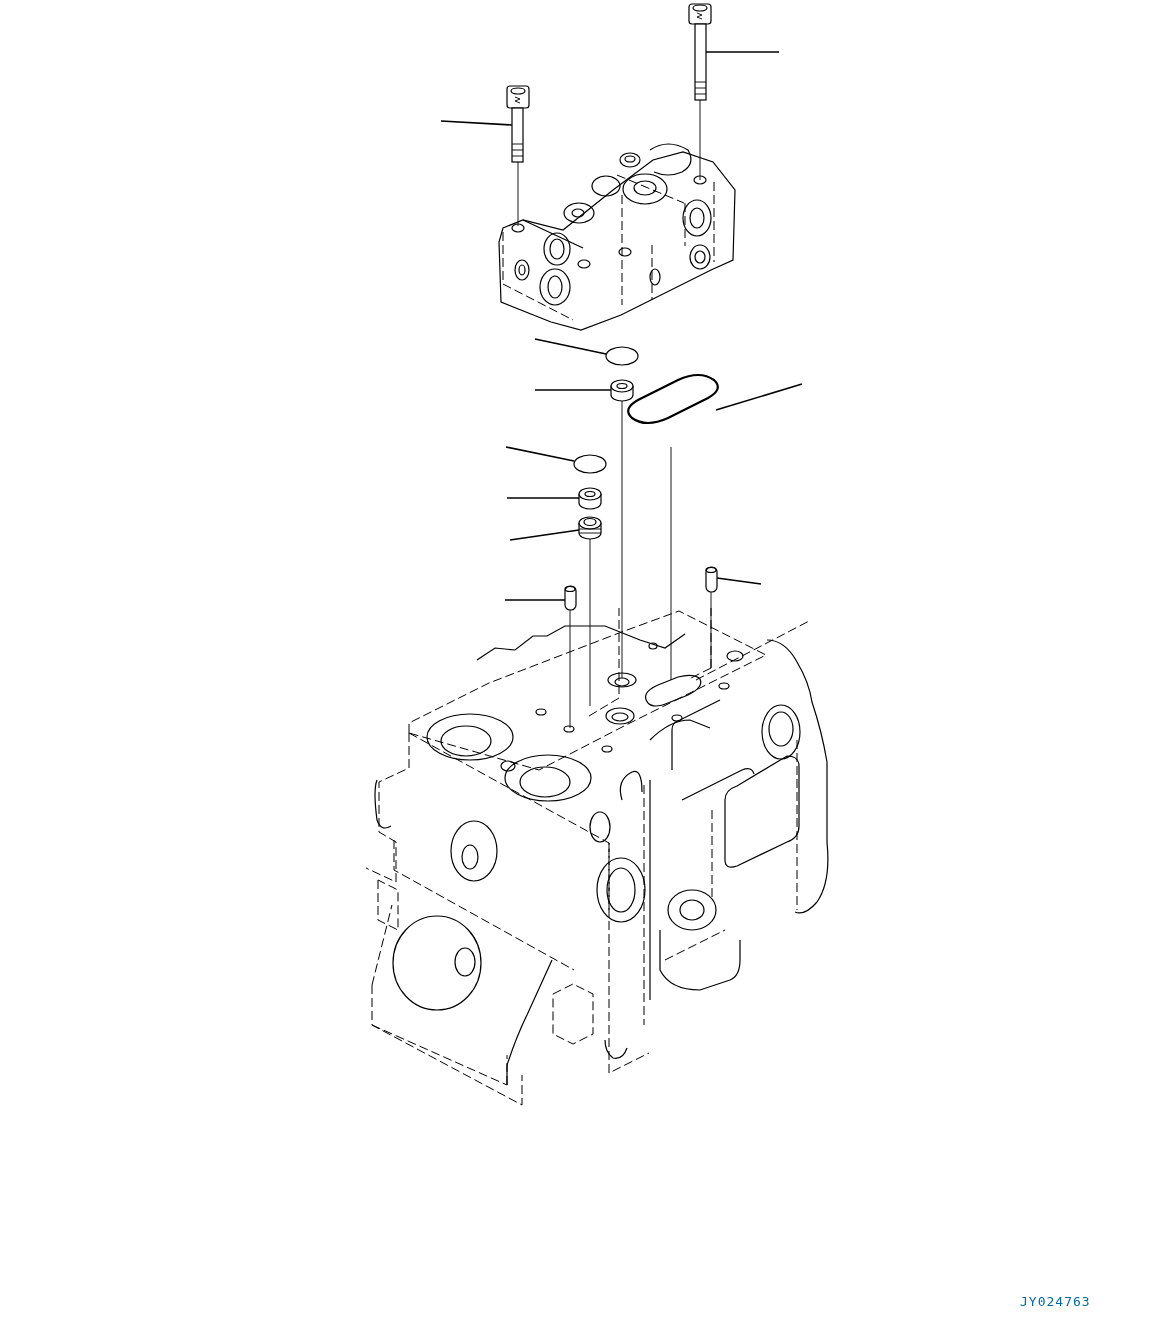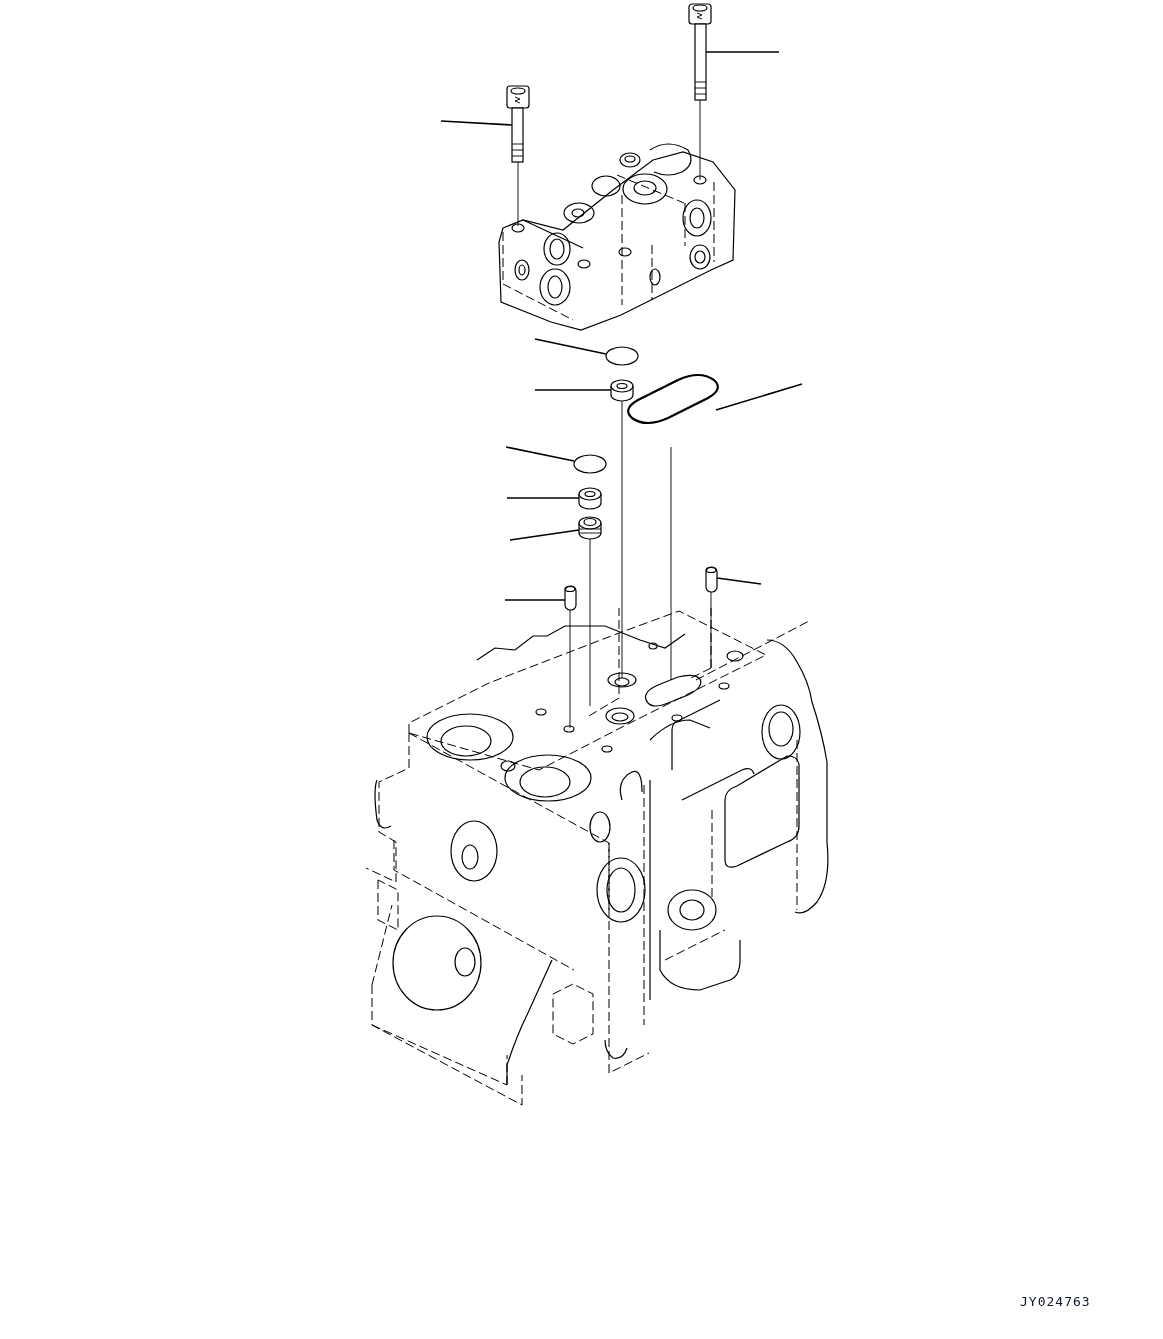--- a/index.html
+++ b/index.html
@@ -1,18 +1,18 @@
 <!DOCTYPE html>
 <html><head>
 <meta charset="utf-8">
 <style>
   html, body { margin: 0; padding: 0; background: #ffffff; }
   body { width: 1163px; height: 1339px; position: relative; overflow: hidden; font-family: "DejaVu Sans Mono", monospace; }
   #diagram { position: absolute; left: 0; top: 0; width: 1163px; height: 1339px; }
-  .ref-code { position: absolute; left: 1020px; top: 1294px; font-family: "DejaVu Sans Mono", monospace; font-size: 13px; letter-spacing: 1px; color: #0f172a; }
+  .ref-code { position: absolute; left: 1020px; top: 1294px; font-family: "DejaVu Sans Mono", monospace; font-size: 13px; letter-spacing: 1px; color: #0369a1; }
   svg .solid { fill: none; stroke: #000; stroke-width: 1.2; }
   svg .thick { fill: none; stroke: #000; stroke-width: 2.2; }
   svg .leader { fill: none; stroke: #000; stroke-width: 1.6; }
   svg .thin { fill: none; stroke: #000; stroke-width: 0.9; }
   svg .dash { fill: none; stroke: #000; stroke-width: 1; stroke-dasharray: 9 4; }
   svg .white { fill: #fff; stroke: #000; stroke-width: 1.2; }
 </style>
 </head>
 <body>
 

